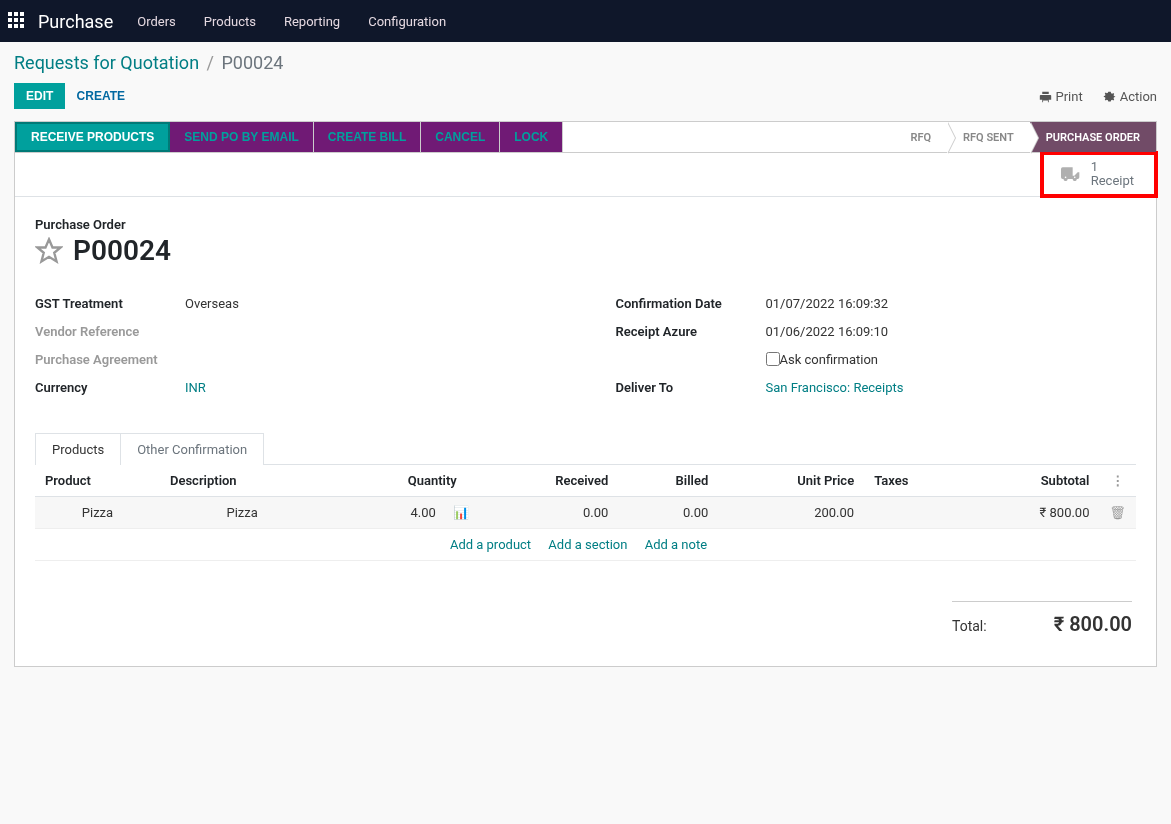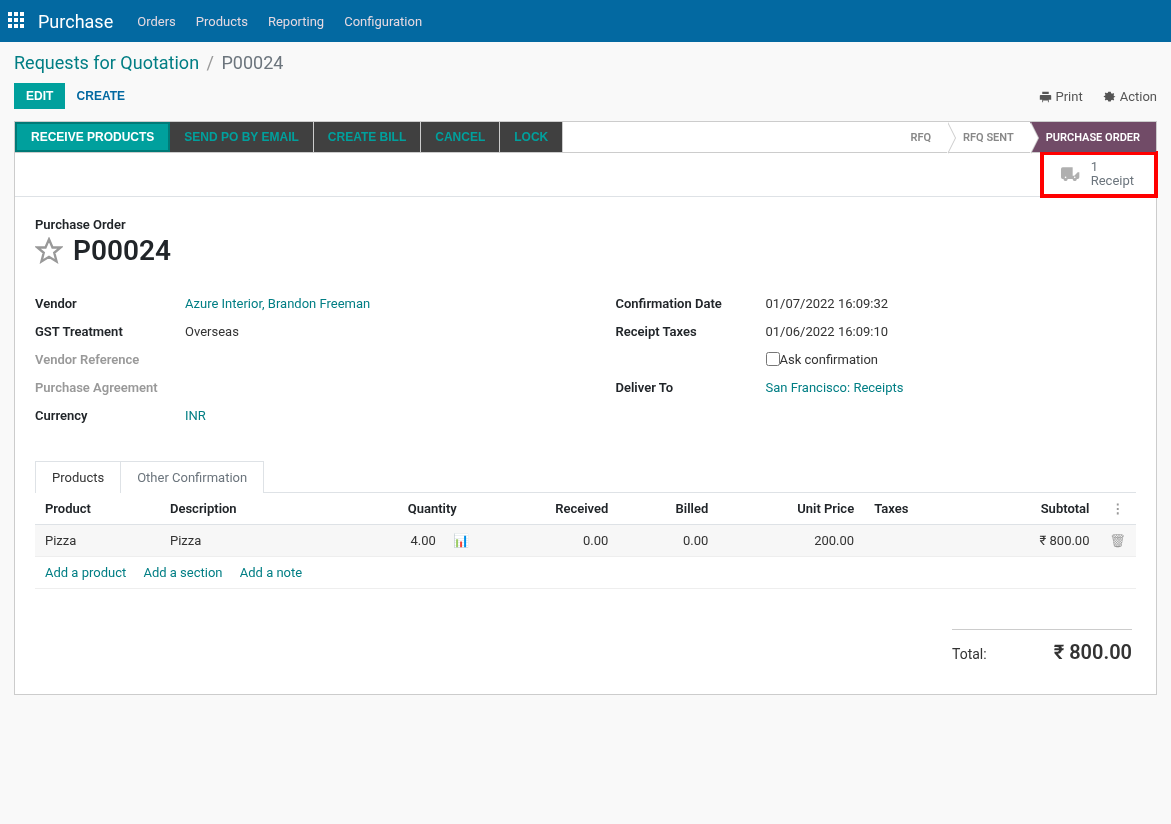--- a/index.html
+++ b/index.html
@@ -1,36 +1,36 @@
 <!DOCTYPE html>
 <html><head>
 <meta charset="utf-8">
 <style>
 * { box-sizing: border-box; margin: 0; padding: 0; }
 body { font-family: -apple-system, BlinkMacSystemFont, "Segoe UI", Roboto, sans-serif; font-size: 13px; color: #333; background: #f9f9f9; }
-.top-bar { background: #0369a1; color: #fff; height: 42px; display: flex; align-items: center; padding: 0 8px; }
+.top-bar { background: #0f172a; color: #fff; height: 42px; display: flex; align-items: center; padding: 0 8px; }
 .apps-icon { width: 18px; height: 18px; display: grid; grid-template-columns: repeat(3, 4px); grid-template-rows: repeat(3, 4px); gap: 2px; margin-right: 12px; cursor: pointer; }
 .apps-icon span { background: #fff; width: 4px; height: 4px; }
 .app-name { font-size: 18px; font-weight: 400; color: #fff; margin-right: 24px; }
-.top-menu { display: flex; gap: 20px; }
+.top-menu { display: flex; gap: 28px; }
 .top-menu-item { color: #e5d9e1; font-size: 13px; cursor: pointer; }
 .content { padding: 10px 14px 20px; }
 .breadcrumb { font-size: 18px; margin-bottom: 10px; }
 .breadcrumb a { color: #017e84; text-decoration: none; }
 .breadcrumb span.sep { color: #999; margin: 0 3px; }
 .breadcrumb span.current { color: #6c757d; }
 .ctrl-row { display: flex; align-items: center; justify-content: space-between; margin-bottom: 12px; }
 .btn-primary { background: #00a09d; color: #fff; border: none; padding: 6px 12px; font-weight: 600; font-size: 12px; cursor: pointer; margin-right: 8px; }
 .btn-link { background: none; border: none; color: #0369a1; font-weight: 600; font-size: 12px; cursor: pointer; }
 .right-actions { display: flex; gap: 20px; color: #666; }
 .action-link { color: #555; cursor: pointer; font-size: 13px; display: flex; align-items: center; gap: 4px; }
 
 .statusbar { display: flex; border: 1px solid #ccc; background: #fff; height: 32px; align-items: stretch; }
 .statusbar-buttons { display: flex; }
-.statusbar-btn { background: #404040; border: none; border-right: 1px solid #ccc; padding: 0 14px; color: #00a09d; font-weight: 600; font-size: 12px; cursor: pointer; }
+.statusbar-btn { background: #701a75; border: none; border-right: 1px solid #ccc; padding: 0 14px; color: #00a09d; font-weight: 600; font-size: 12px; cursor: pointer; }
 .statusbar-btn.active { background: #00a09d; color: #fff; border: 2px solid #007a77; }
 .statusbar-stages { margin-left: auto; display: flex; align-items: stretch; }
 .stage { display: flex; align-items: center; padding: 0 16px; color: #888; font-size: 11px; font-weight: 600; position: relative; }
 .stage.active { background: #714b67; color: #fff; }
 .stage:not(:last-child)::after { content: ""; position: absolute; right: -8px; top: 0; width: 0; height: 0; border-top: 16px solid transparent; border-bottom: 16px solid transparent; border-left: 8px solid #fff; z-index: 2; }
 .stage:not(:last-child)::before { content: ""; position: absolute; right: -9px; top: 0; width: 0; height: 0; border-top: 16px solid transparent; border-bottom: 16px solid transparent; border-left: 8px solid #ccc; z-index: 1; }
 .stage.active::after { border-left-color: #714b67; }
 
 .form-sheet { background: #fff; border: 1px solid #ccc; margin-top: -1px; }
 .button-box { border-bottom: 1px solid #dee2e6; display: flex; justify-content: flex-end; height: 44px; }
@@ -57,21 +57,21 @@
 .checkbox-row input { width: 14px; height: 14px; }
 
 .tabs { display: flex; border-bottom: 1px solid #dee2e6; }
 .tab { padding: 8px 16px; background: #fff; border: 1px solid #dee2e6; border-bottom: none; margin-bottom: -1px; cursor: pointer; }
 .tab.active { color: #333; }
 .tab:not(.active) { background: #fff; border-top: 1px solid #dee2e6; border-left: none; color: #6c757d; }
 
 .product-table { width: 100%; border-collapse: collapse; }
 .product-table th { text-align: left; padding: 8px 10px; font-weight: 600; font-size: 13px; border-bottom: 1px solid #dee2e6; white-space: nowrap; color: #212529; background: #fff; }
 .product-table th.num, .product-table td.num { text-align: right; }
-.product-table td { padding: 8px 10px; font-size: 13px; background: #f7f7f7; border-bottom: 1px solid #eee; }
+.product-table td { padding: 8px 10px; font-size: 13px; background: #f7f7f7; border-bottom: 1px solid #eee; text-align: center; }
 .product-table tr.addline td { background: #fff; }
 .add-links { color: #017e84; cursor: pointer; margin-right: 14px; }
 .chart-icon { color: #017e84; margin-left: 8px; }
 .trash-icon { color: #999; cursor: pointer; }
 .kebab { color: #999; cursor: pointer; }
 
 .totals { display: flex; justify-content: flex-end; margin-top: 40px; padding-right: 4px; }
 .totals-inner { min-width: 180px; border-top: 1px solid #ccc; padding-top: 10px; display: flex; justify-content: space-between; align-items: baseline; gap: 24px; }
 .totals-label { font-size: 14px; font-weight: 400; }
 .totals-value { font-size: 20px; font-weight: 600; }
@@ -161,45 +161,41 @@
       <div class="title-row">
         <svg class="star-icon" viewBox="0 0 24 24">
             <path d="M12 2l3 7h7l-5.5 4.5 2 7.5L12 17l-6.5 4 2-7.5L2 9h7z"></path>
           </svg>
         <div class="doc-title">P00024</div>
       </div>
 
       <div class="fields-grid">
         <div class="fields-col">
           <div class="field-row">
-              <div class="field-label">Vendor</div>
-              <div class="field-value"><a href="#">Azure Interior, Brandon Freeman</a></div>
-            </div>
-          <div class="field-row">
               <div class="field-label">GST Treatment</div>
               <div class="field-value">Overseas</div>
             </div>
           <div class="field-row">
               <div class="field-label muted">Vendor Reference</div>
             </div>
           <div class="field-row">
               <div class="field-label muted">Purchase Agreement</div>
             </div>
           <div class="field-row">
               <div class="field-label">Currency</div>
               <div class="field-value"><a href="#">INR</a></div>
             </div>
         </div>
         <div class="fields-col">
           <div class="field-row">
               <div class="field-label">Confirmation Date</div>
               <div class="field-value">01/07/2022 16:09:32</div>
             </div>
           <div class="field-row">
-              <div class="field-label">Receipt Taxes</div>
+              <div class="field-label">Receipt Azure</div>
               <div class="field-value">01/06/2022 16:09:10</div>
             </div>
           <div class="field-row">
               <div class="field-label"></div>
               <div class="field-value checkbox-row">
                 <input type="checkbox" style="">
                 <span>Ask confirmation</span>
               </div>
             </div>
           <div class="field-row">

